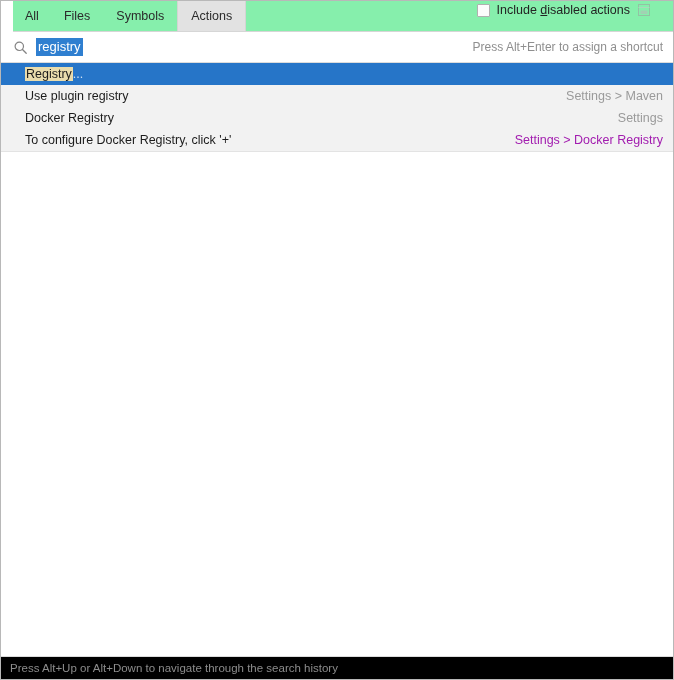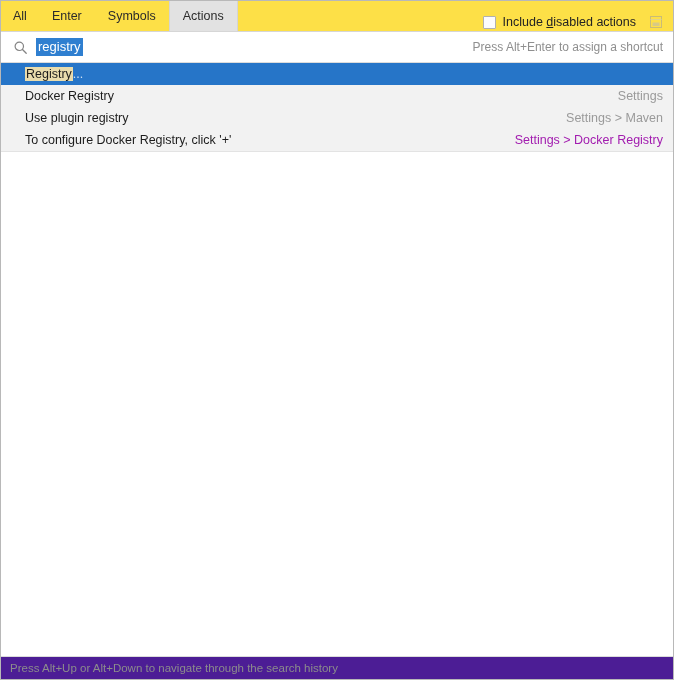--- a/index.html
+++ b/index.html
@@ -25,24 +25,25 @@
     background: #ffffff;
     display: flex;
     flex-direction: column;
   }
 
   
   .header {
     position: relative;
     height: 30px;
     min-height: 30px;
-    background: #fde047;
+    background: #86efac;
     border-bottom: 1px solid #d6d6d6;
     display: flex;
-    align-items: flex-end;
+    align-items: flex-start;
+    margin-left: 12px;
   }
   .tabs {
     display: flex;
     align-items: stretch;
     height: 100%;
   }
   .tab {
     display: flex;
     align-items: center;
     padding: 0 13px;
@@ -60,22 +61,22 @@
   }
   .tab:first-child {
     padding-left: 12px;
     padding-right: 12px;
   }
 
   .header-right {
     margin-left: auto;
     display: flex;
     align-items: center;
-    padding-right: 8px;
-    gap: 11px;
+    padding-right: 20px;
+    gap: 5px;
   }
   .chk-wrap {
     display: flex;
     align-items: center;
     gap: 7px;
     cursor: default;
     user-select: none;
   }
   .chk-box {
     width: 13px;
@@ -183,21 +184,21 @@
   
   .body-fill {
     flex: 1 1 auto;
     background: #ffffff;
   }
 
   
   .footer {
     height: 22px;
     min-height: 22px;
-    background: #4c1d95;
+    background: #000000;
     border-top: 1px solid #dcdcdc;
     display: flex;
     align-items: center;
     padding-left: 9px;
   }
   .footer-text {
     font-size: 11.5px;
     color: #8c8c8c;
     white-space: nowrap;
   }
@@ -207,21 +208,21 @@
 
 <div class="dialog">
 
   <div class="header">
 
     <div class="tabs">
       <div class="tab">
         <span>All</span>
       </div>
       <div class="tab">
-        <span>Enter</span>
+        <span>Files</span>
       </div>
       <div class="tab">
         <span>Symbols</span>
       </div>
       <div class="tab selected">
         <span>Actions</span>
       </div>
     </div>
 
     <div class="header-right">
@@ -255,27 +256,27 @@
 
     <div class="result-row selected">
       <span class="result-title">
           <span class="match">Registry</span>
           <span class="trail">...</span>
         </span>
       <span class="result-location"></span>
     </div>
 
     <div class="result-row">
+      <span class="result-title">Use plugin registry</span>
+      <span class="result-location">Settings &gt; Maven</span>
+    </div>
+
+    <div class="result-row">
       <span class="result-title">Docker Registry</span>
       <span class="result-location">Settings</span>
-    </div>
-
-    <div class="result-row">
-      <span class="result-title">Use plugin registry</span>
-      <span class="result-location">Settings &gt; Maven</span>
     </div>
 
     <div class="result-row r-last">
       <span class="result-title">To configure Docker Registry, click '+'</span>
       <span class="result-location">Settings &gt; Docker Registry</span>
     </div>
 
   </div>
 
   <div class="body-fill"></div>

